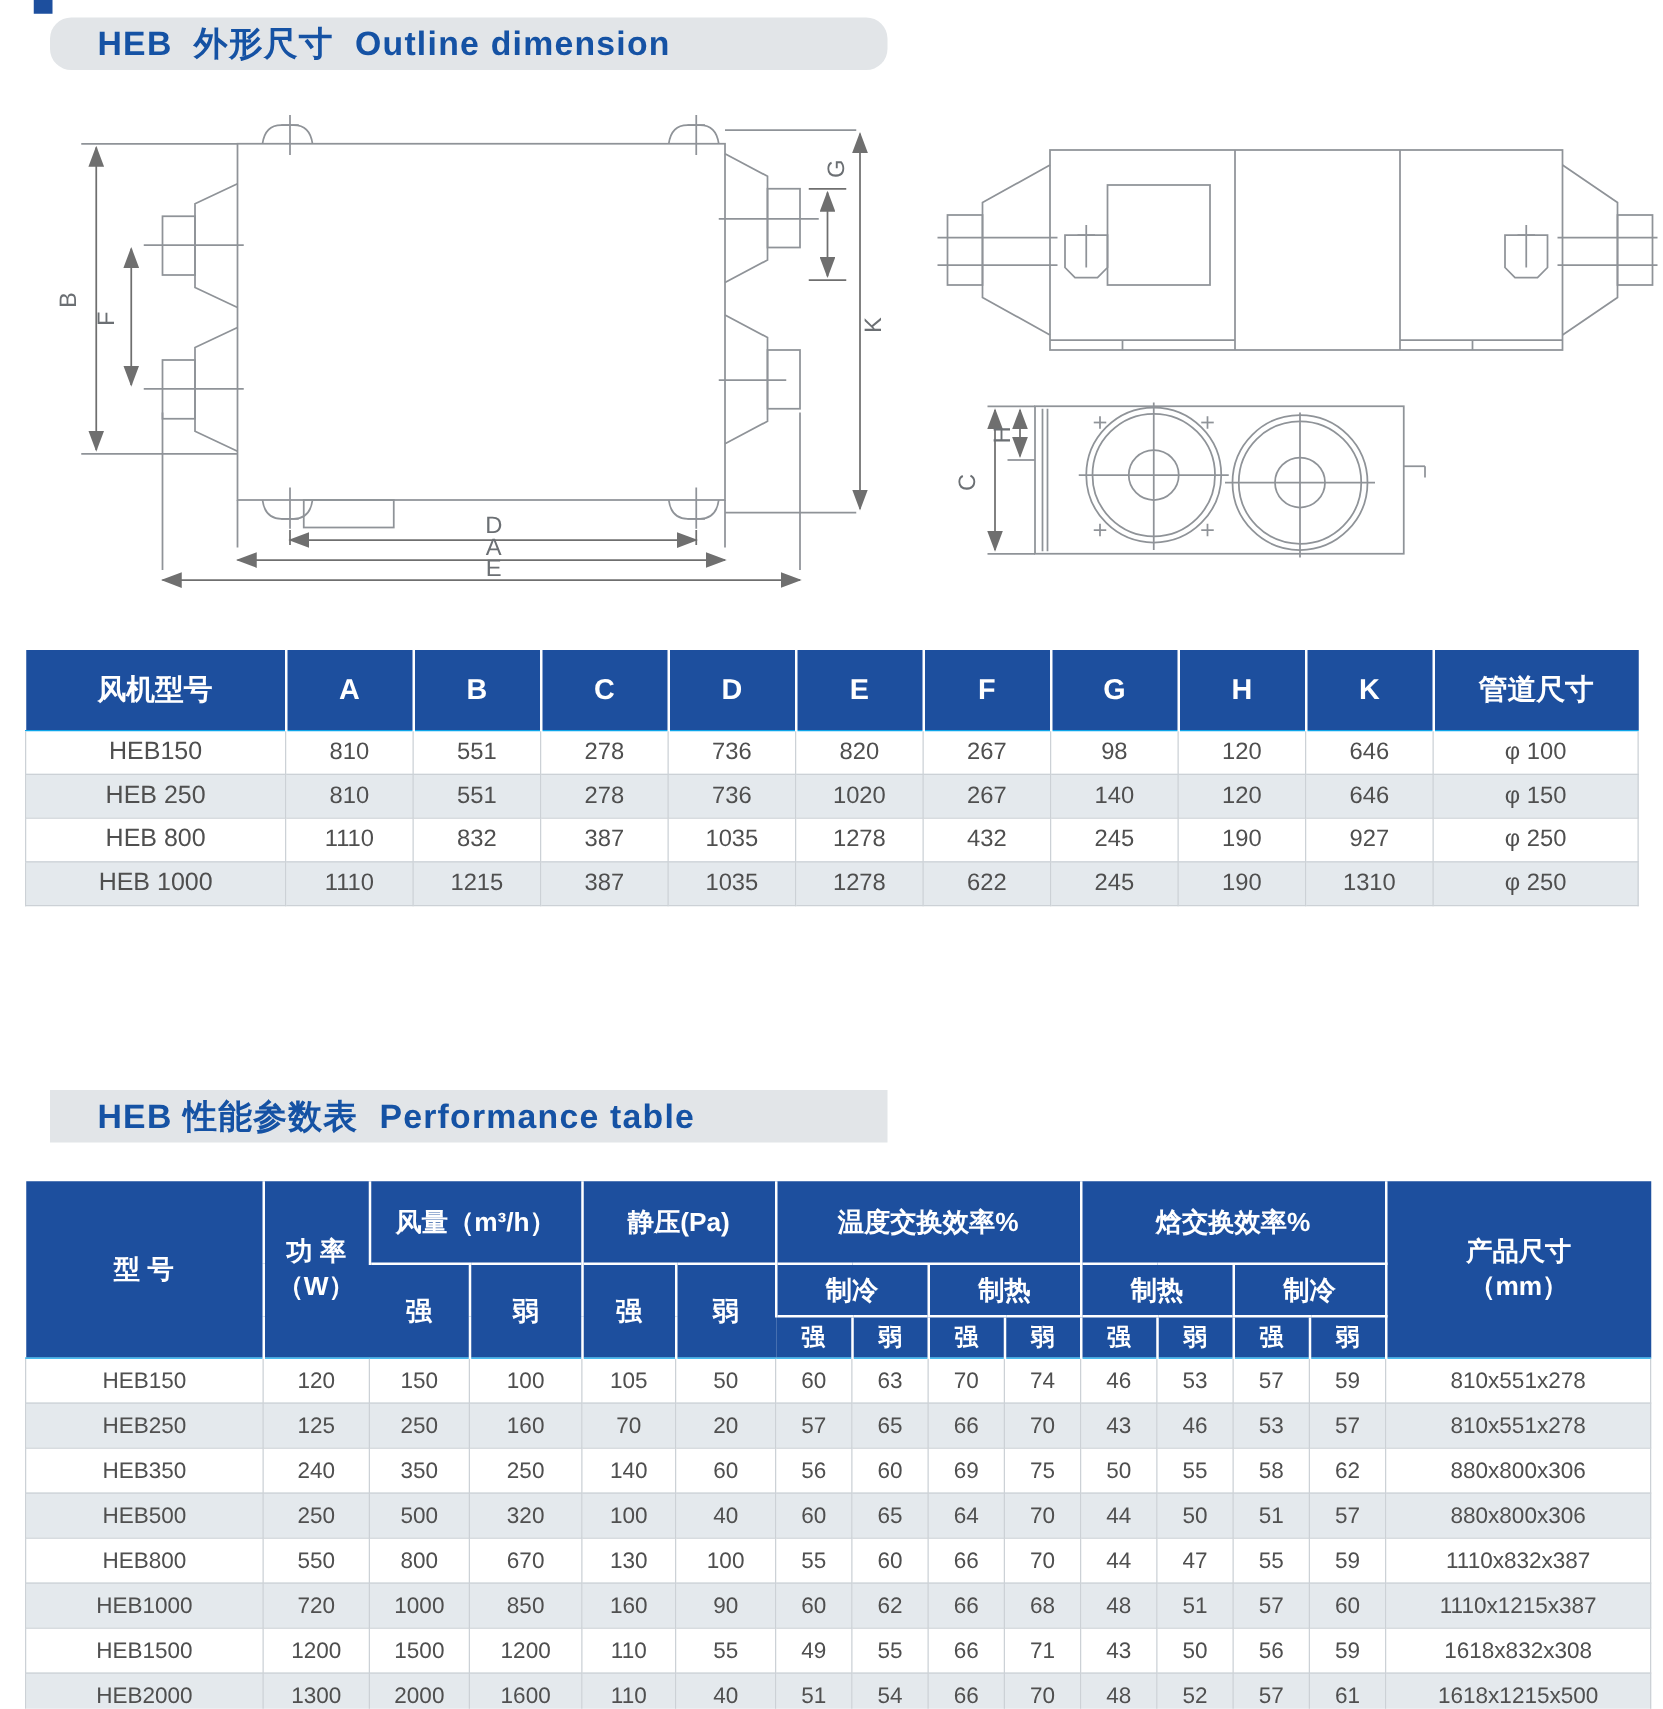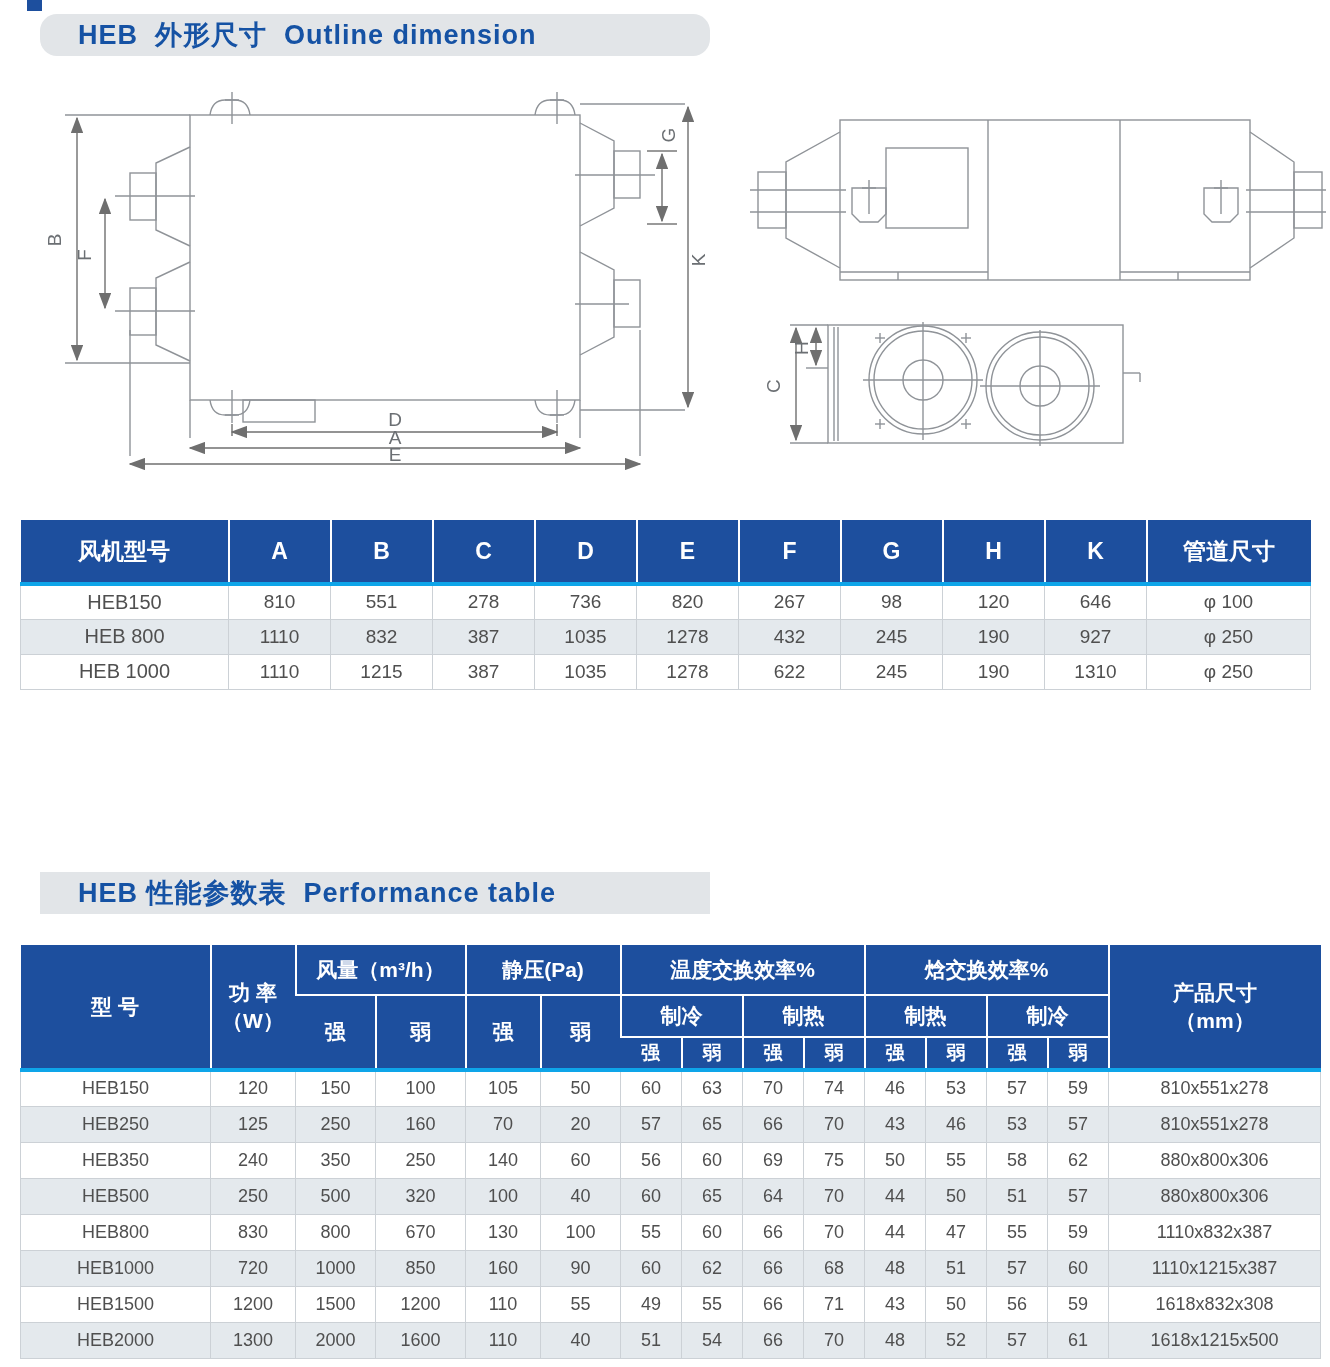--- a/index.html
+++ b/index.html
@@ -33,24 +33,24 @@
   #table2 { top: 945px; }
   th {
     background: #1d4f9e; color: #ffffff; font-weight: bold;
     border-left: 2px solid #ffffff; border-top: 2px solid #ffffff;
     text-align: center; vertical-align: middle; white-space: pre-line;
   }
   th:first-child { border-left: none; }
   thead tr:first-child th { border-top: none; }
   #table1 th { height: 64px; font-size: 23px; }
   #table2 th { font-size: 21px; }
-  #table2 thead tr:nth-child(1) th { height: 50px; }
+  #table2 thead tr:nth-child(1) th { height: 66px; }
   #table2 thead tr:nth-child(2) th { height: 42px; }
   #table2 thead tr:nth-child(3) th { height: 33px; font-size: 19px; }
-  thead tr:last-child th, thead th[rowspan] { border-bottom: 4px solid #0ea5e9; }
+  thead tr:last-child th, thead th[rowspan] { border-bottom: 1px solid #0ea5e9; }
   td {
     height: 35px; text-align: center; vertical-align: middle;
     color: #4f4f4f; font-size: 19px;
     border: 1px solid #ccd1d6;
   }
   #table2 td { height: 36px; font-size: 18px; }
   tbody tr:nth-child(even) td { background: #e4e9ed; }
   td:first-child { font-size: 20px; margin-left: 21px; }
 </style>
 </head>
@@ -245,20 +245,33 @@
         <td>810</td>
         <td>551</td>
         <td>278</td>
         <td>736</td>
         <td>820</td>
         <td>267</td>
         <td>98</td>
         <td>120</td>
         <td>646</td>
         <td>φ 100</td>
+      </tr>
+      <tr>
+        <td>HEB 250</td>
+        <td>810</td>
+        <td>551</td>
+        <td>278</td>
+        <td>736</td>
+        <td>1020</td>
+        <td>267</td>
+        <td>140</td>
+        <td>120</td>
+        <td>646</td>
+        <td>φ 150</td>
       </tr>
       <tr>
         <td>HEB 800</td>
         <td>1110</td>
         <td>832</td>
         <td>387</td>
         <td>1035</td>
         <td>1278</td>
         <td>432</td>
         <td>245</td>
@@ -401,21 +414,21 @@
         <td>64</td>
         <td>70</td>
         <td>44</td>
         <td>50</td>
         <td>51</td>
         <td>57</td>
         <td>880x800x306</td>
       </tr>
       <tr>
         <td>HEB800</td>
-        <td>830</td>
+        <td>550</td>
         <td>800</td>
         <td>670</td>
         <td>130</td>
         <td>100</td>
         <td>55</td>
         <td>60</td>
         <td>66</td>
         <td>70</td>
         <td>44</td>
         <td>47</td>

